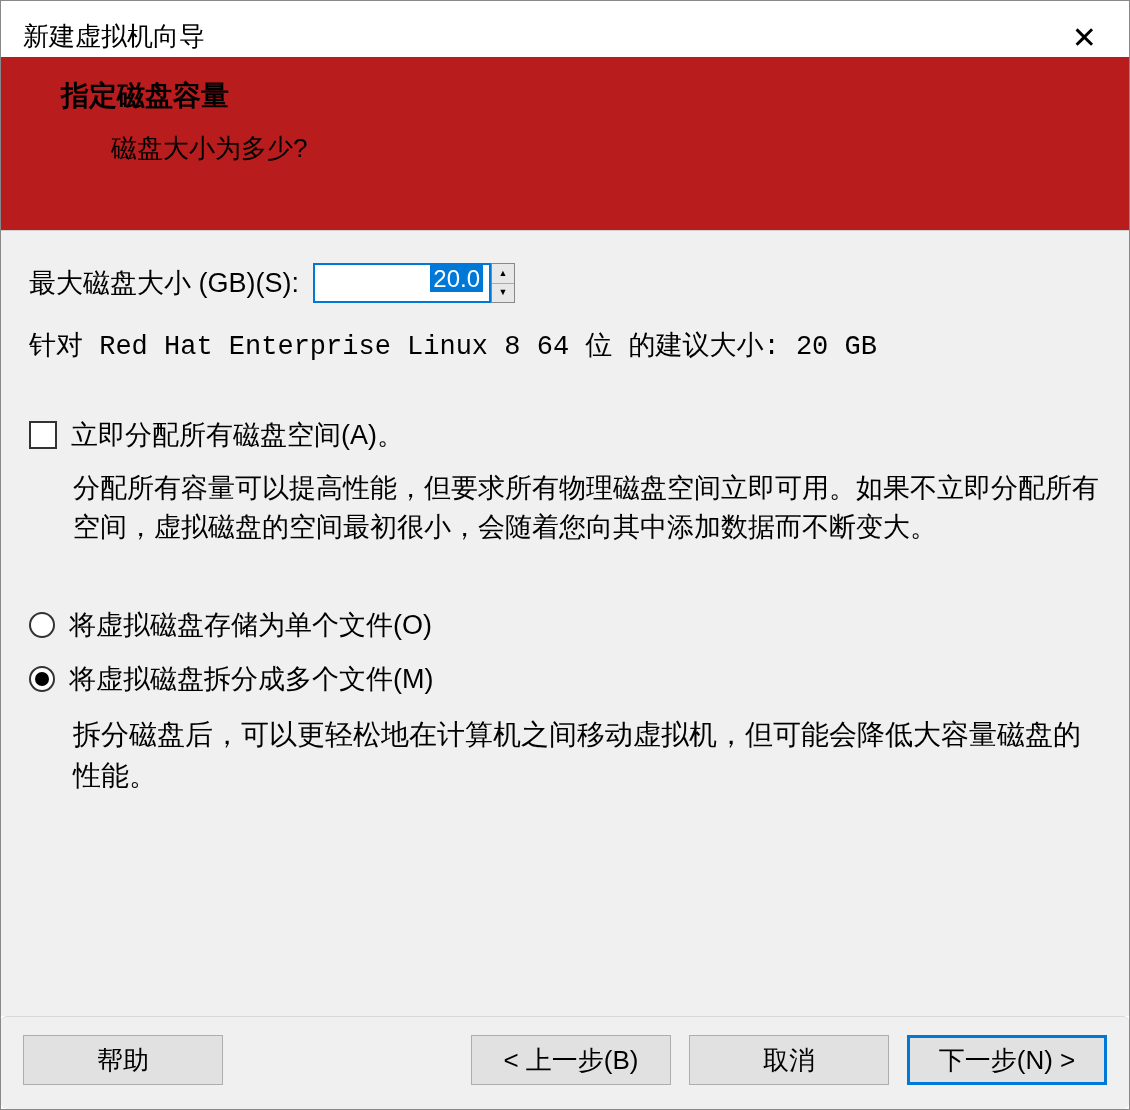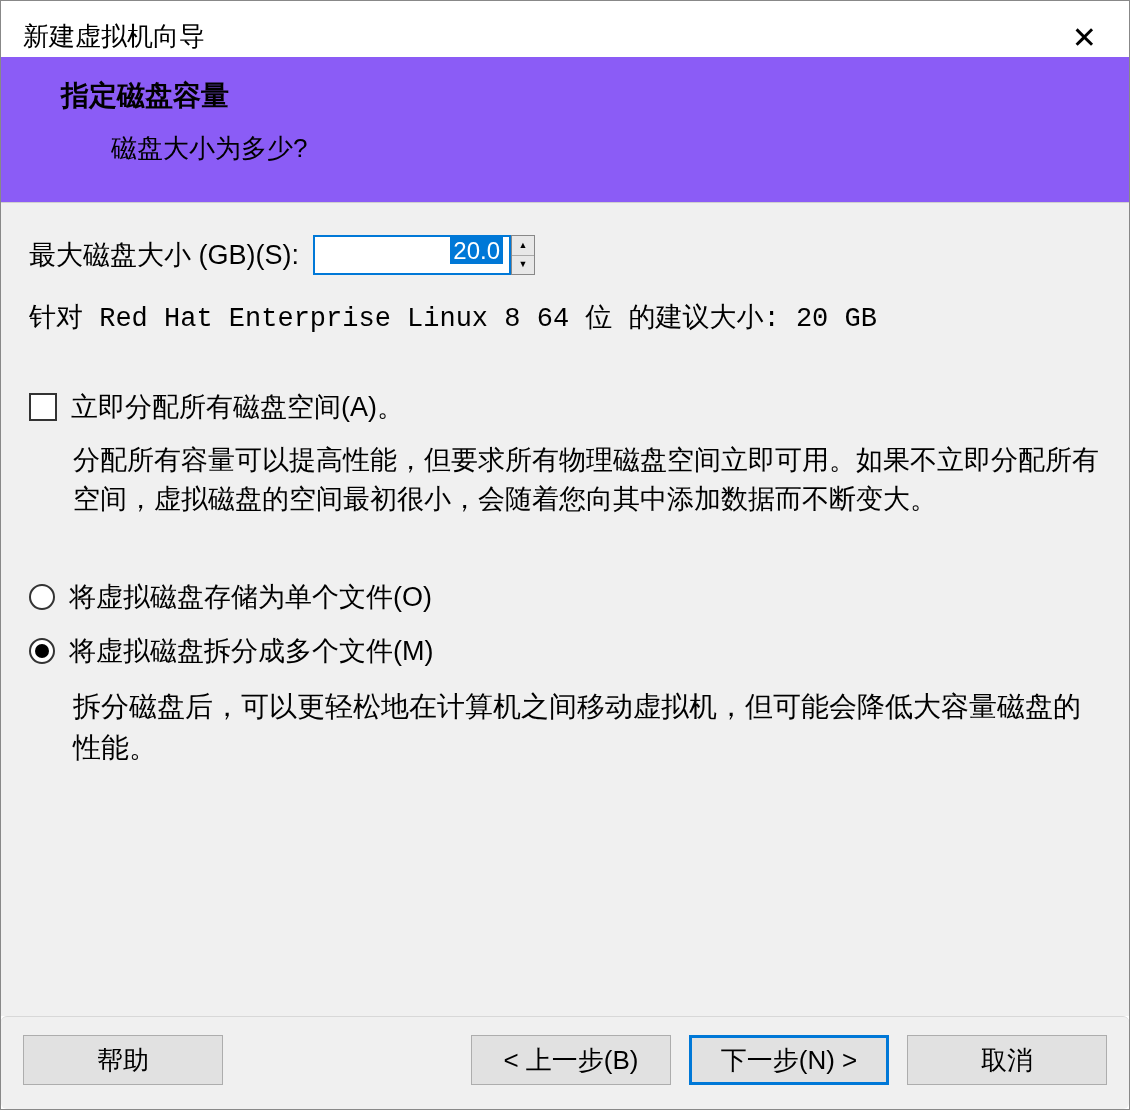--- a/index.html
+++ b/index.html
@@ -35,22 +35,22 @@
     }
     .close-btn {
       font-size: 30px;
       line-height: 1;
       padding: 4px 10px;
       cursor: pointer;
       user-select: none;
       font-weight: 300;
     }
     .header-section {
-      background: #8b5cf6;
-      padding: 20px 22px 36px 60px;
+      background: #b91c1c;
+      padding: 20px 22px 64px 60px;
     }
     .header-title {
       font-size: 28px;
       font-weight: 700;
       color: #000;
       margin-bottom: 16px;
     }
     .header-subtitle {
       font-size: 26px;
       color: #000;
@@ -72,21 +72,21 @@
       font-size: 27px;
       color: #000;
       margin-right: 14px;
     }
     .spinner-wrap {
       display: flex;
       align-items: stretch;
       height: 40px;
     }
     .spinner-input {
-      width: 198px;
+      width: 178px;
       height: 40px;
       border: 2px solid #0078d7;
       background: #ffffff;
       text-align: right;
       font-size: 24px;
       padding: 0 6px;
       color: #000;
     }
     .spinner-input-sel {
       background: #0078d7;
@@ -256,17 +256,17 @@
       <span class="radio-label">将虚拟磁盘拆分成多个文件(M)</span>
     </div>
     <div class="radio-desc">拆分磁盘后，可以更轻松地在计算机之间移动虚拟机，但可能会降低大容量磁盘的性能。</div>
 
   </div>
 
   <div class="button-bar">
     <button class="btn btn-help">帮助</button>
     <div class="spacer"></div>
     <button class="btn">&lt; 上一步(B)</button>
+    <button class="btn">取消</button>
     <button class="btn primary">下一步(N) &gt;</button>
-    <button class="btn">取消</button>
   </div>
 
 </div>
 
 </body></html>

